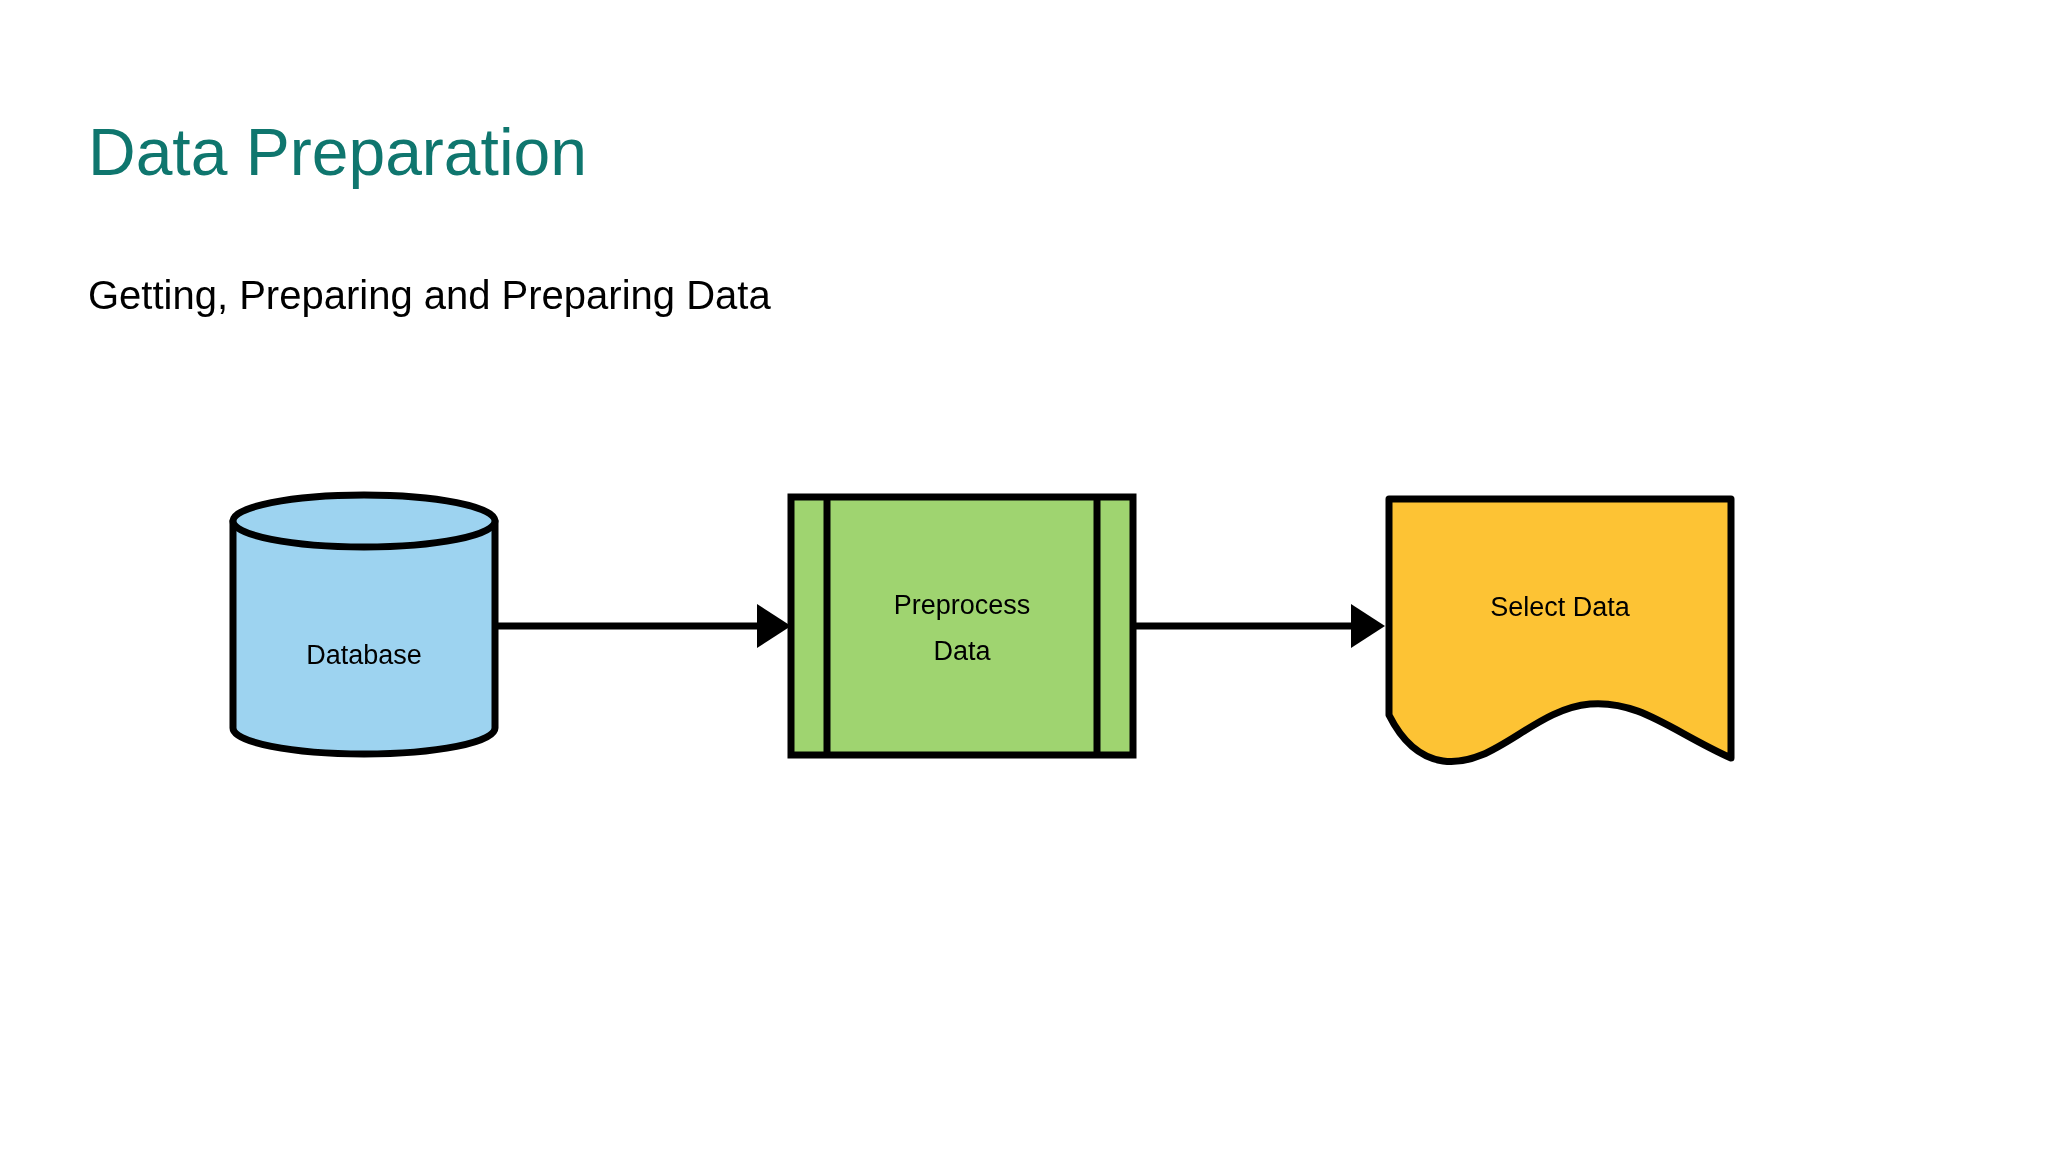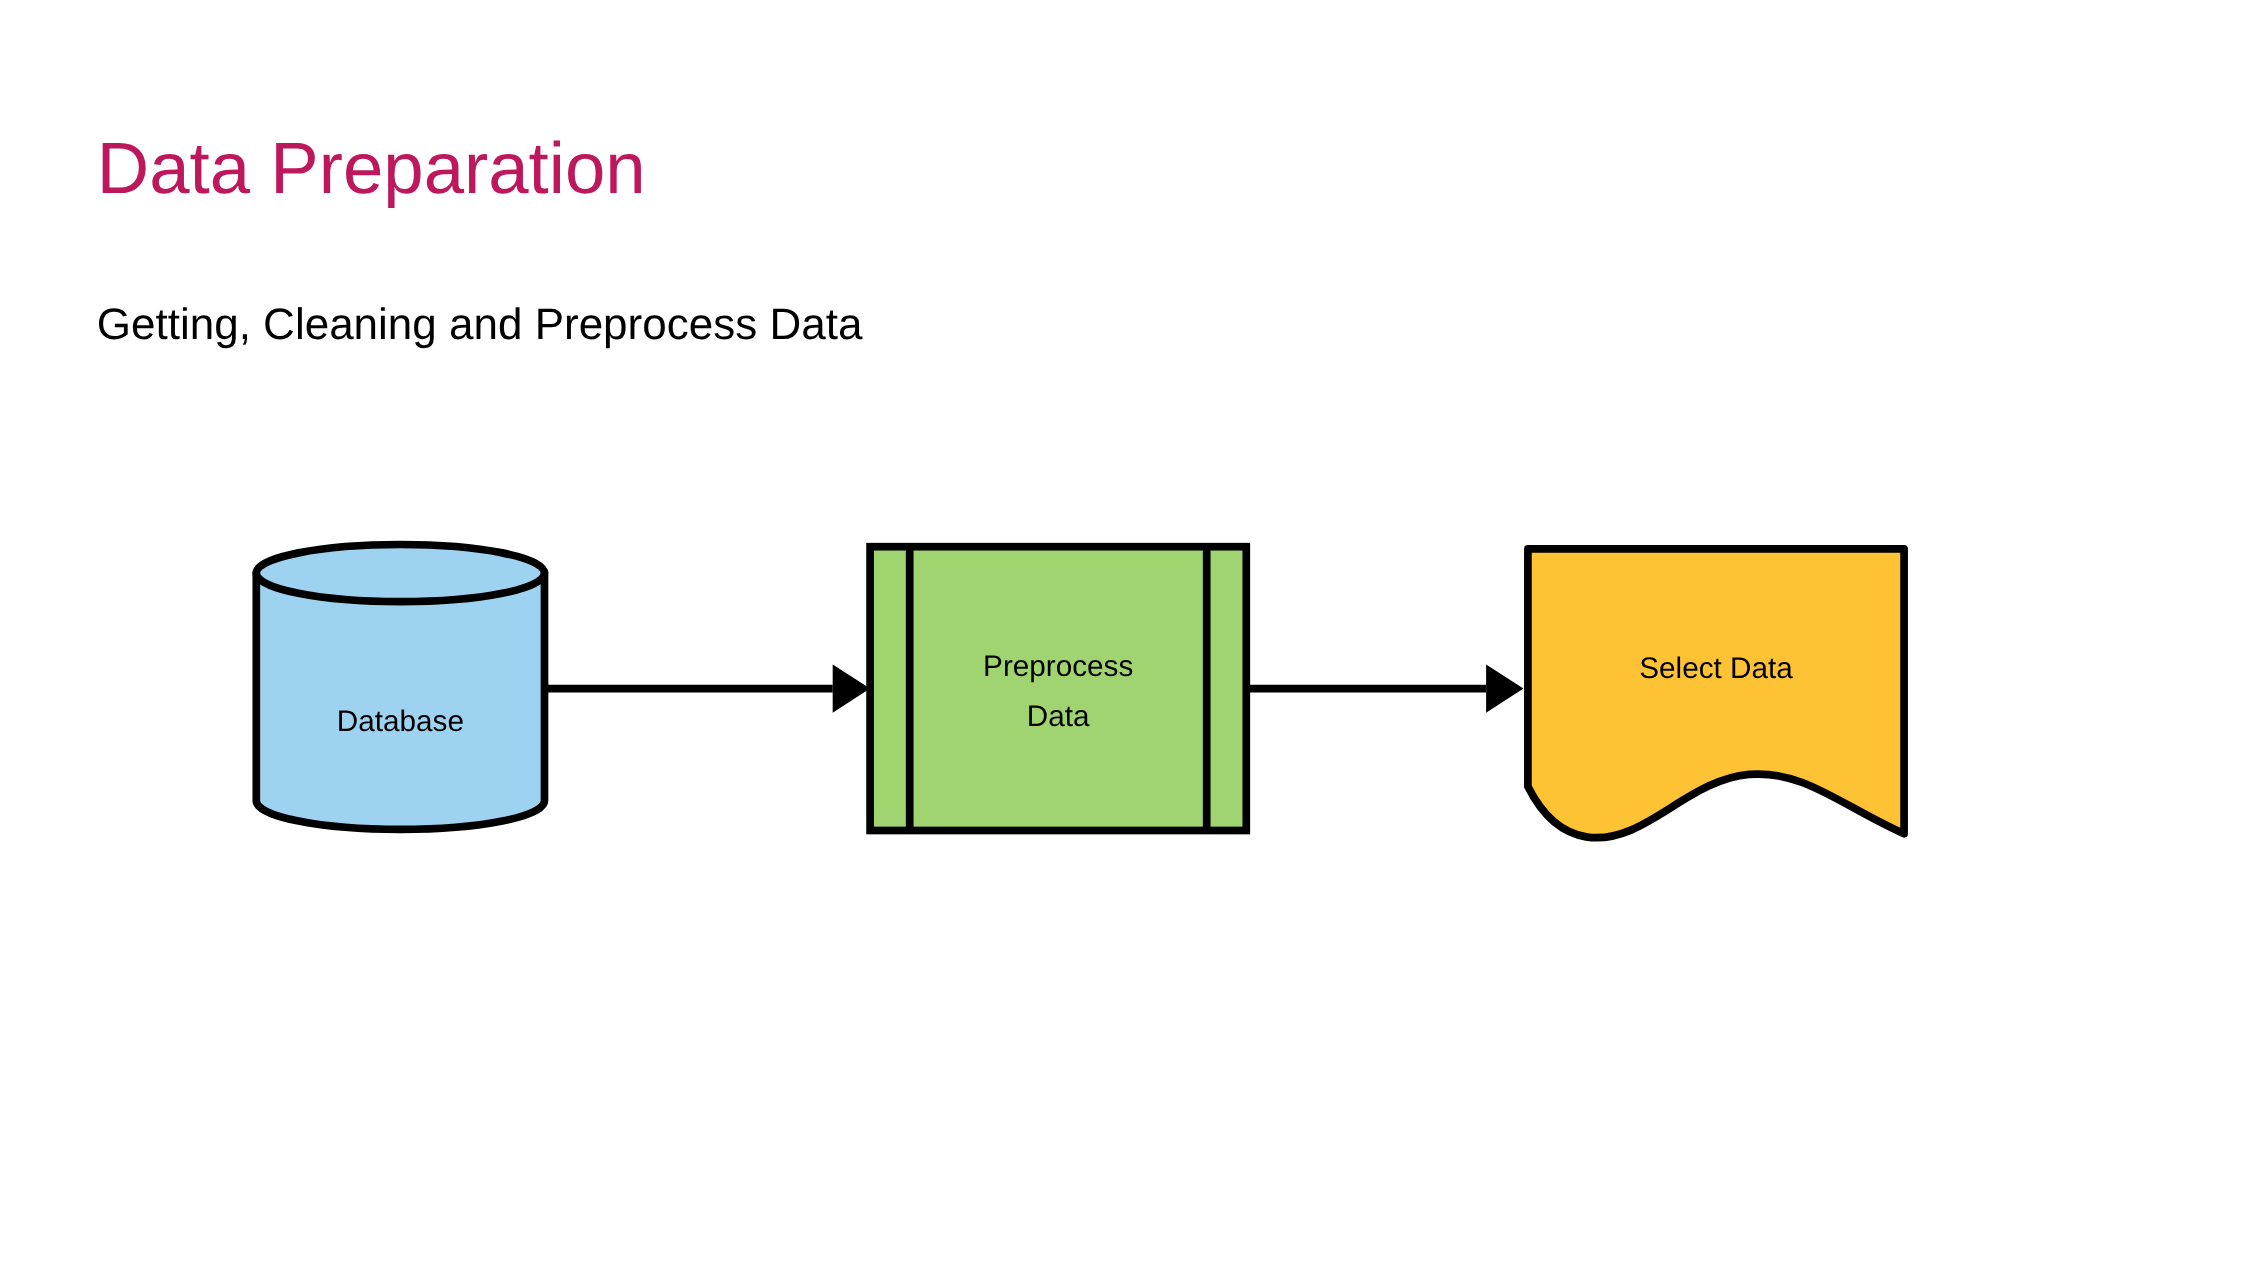--- a/index.html
+++ b/index.html
@@ -21,21 +21,21 @@
     background: #ffffff;
   }
   .slide-title {
     position: absolute;
     left: 88px;
     top: 118px;
     font-size: 66px;
     font-weight: 400;
     line-height: 1.05;
     letter-spacing: 0px;
-    color: #be185d;
+    color: #0f766e;
     white-space: nowrap;
     text-align: center;
   }
   .slide-subtitle {
     position: absolute;
     left: 88px;
     top: 273px;
     font-size: 40px;
     font-weight: 400;
     line-height: 1.1;
@@ -62,21 +62,21 @@
     dominant-baseline: middle;
   }
 </style>
 </head>
 <body>
 
 <div class="slide">
 
   <div class="slide-title">Data Preparation</div>
 
-  <div class="slide-subtitle">Getting, Cleaning and Preprocess Data</div>
+  <div class="slide-subtitle">Getting, Preparing and Preparing Data</div>
 
   <div class="diagram">
     <svg viewBox="0 0 2048 1152" xmlns="http://www.w3.org/2000/svg">
 
       <g>
 
         <path d="M 233 521 L 233 728
                  A 131 26 0 0 0 495 728
                  L 495 521 Z" fill="#9DD3F0" stroke="#000000" stroke-width="7" stroke-linejoin="round"></path>
 

